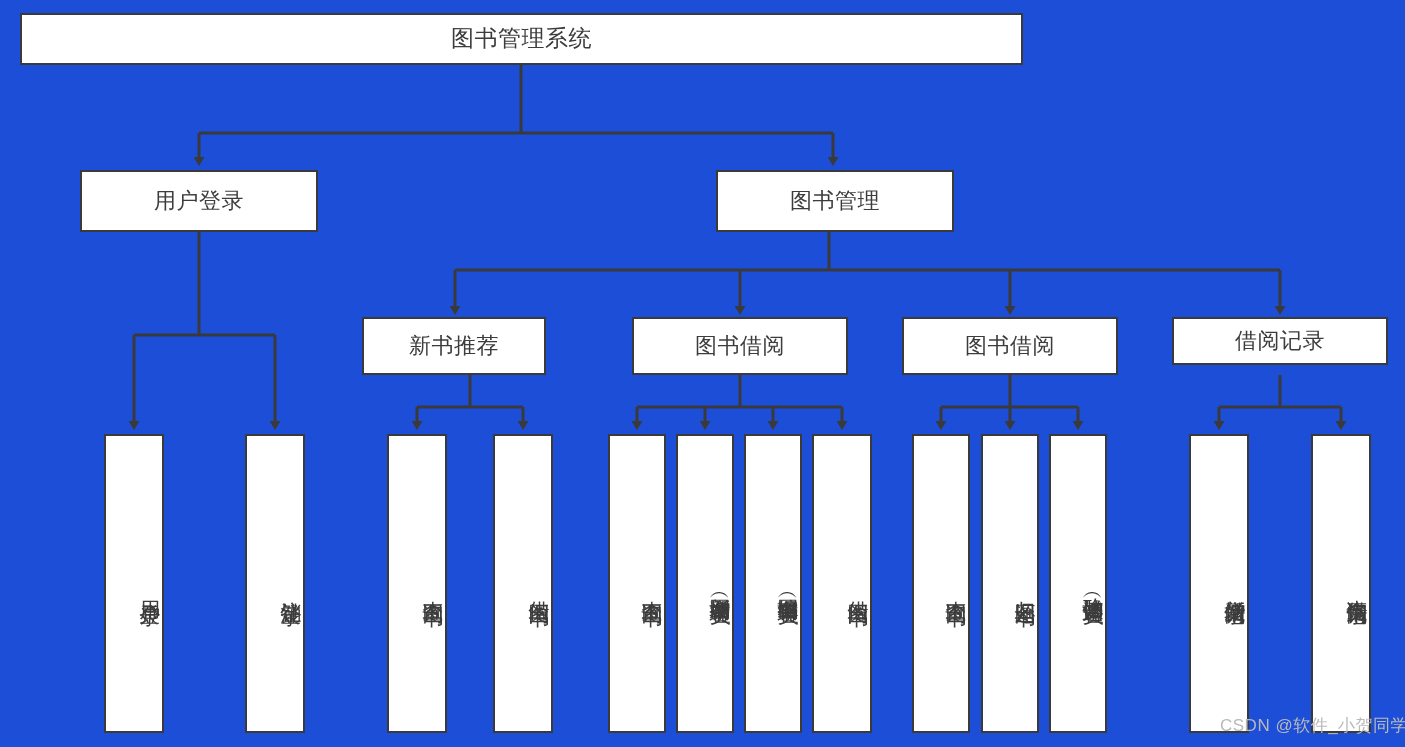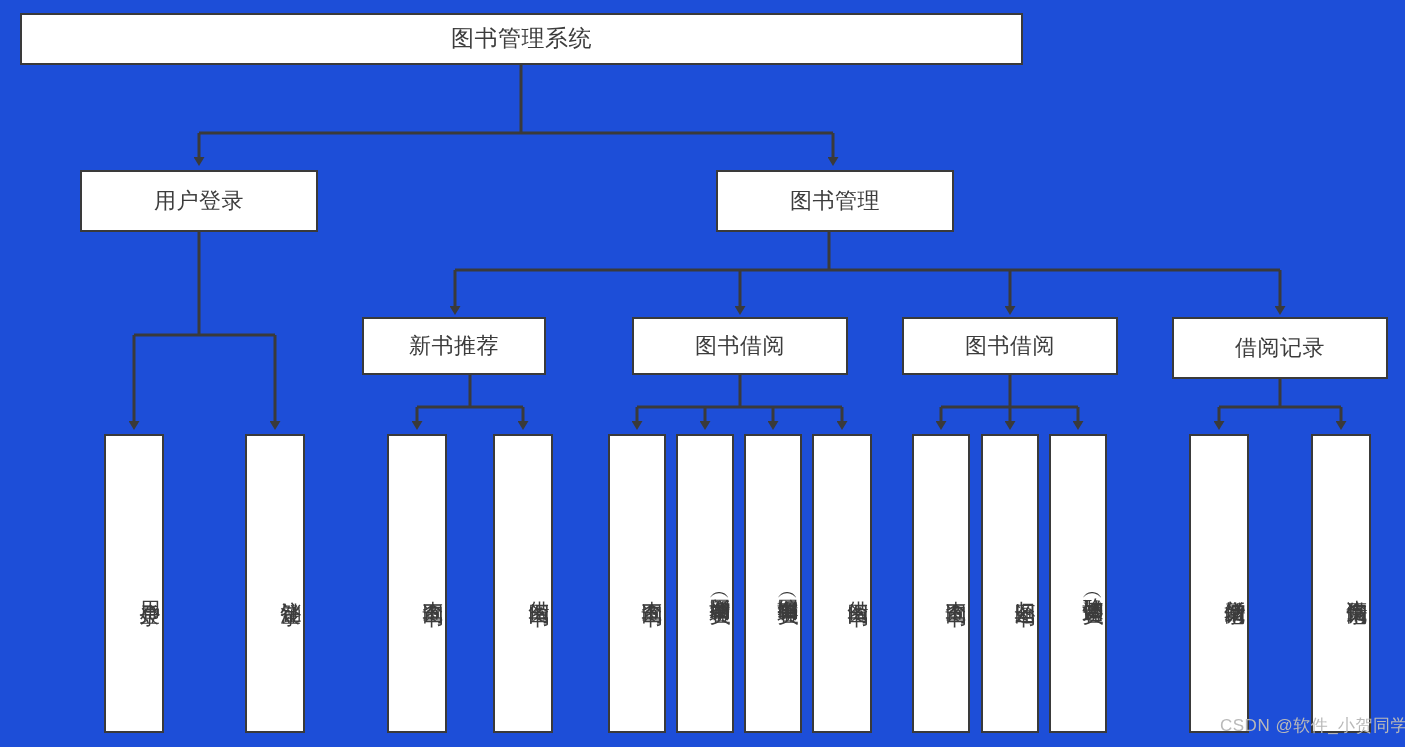--- a/index.html
+++ b/index.html
@@ -138,21 +138,21 @@
 
   <div class="node h" style="left:362px; top:317px; width:184px; height:58px;text-align:center;">
     <span>新书推荐</span>
   </div>
   <div class="node h" style="left:632px; top:317px; width:216px; height:58px;">
     <span>图书借阅</span>
   </div>
   <div class="node h" style="left:902px; top:317px; width:216px; height:58px;">
     <span>图书借阅</span>
   </div>
-  <div class="node h" style="left:1172px; top:317px; width:216px; height:62px;">
+  <div class="node h" style="left:1172px; top:317px; width:216px; height:48px;">
     <span>借阅记录</span>
   </div>
 
   <div class="node v" style="left:104px; top:434px; width:60px; height:299px;">
     <span class="vtext">用户登录</span>
   </div>
   <div class="node v" style="left:245px; top:434px; width:60px; height:299px;">
     <span class="vtext">注销登录</span>
   </div>
 

